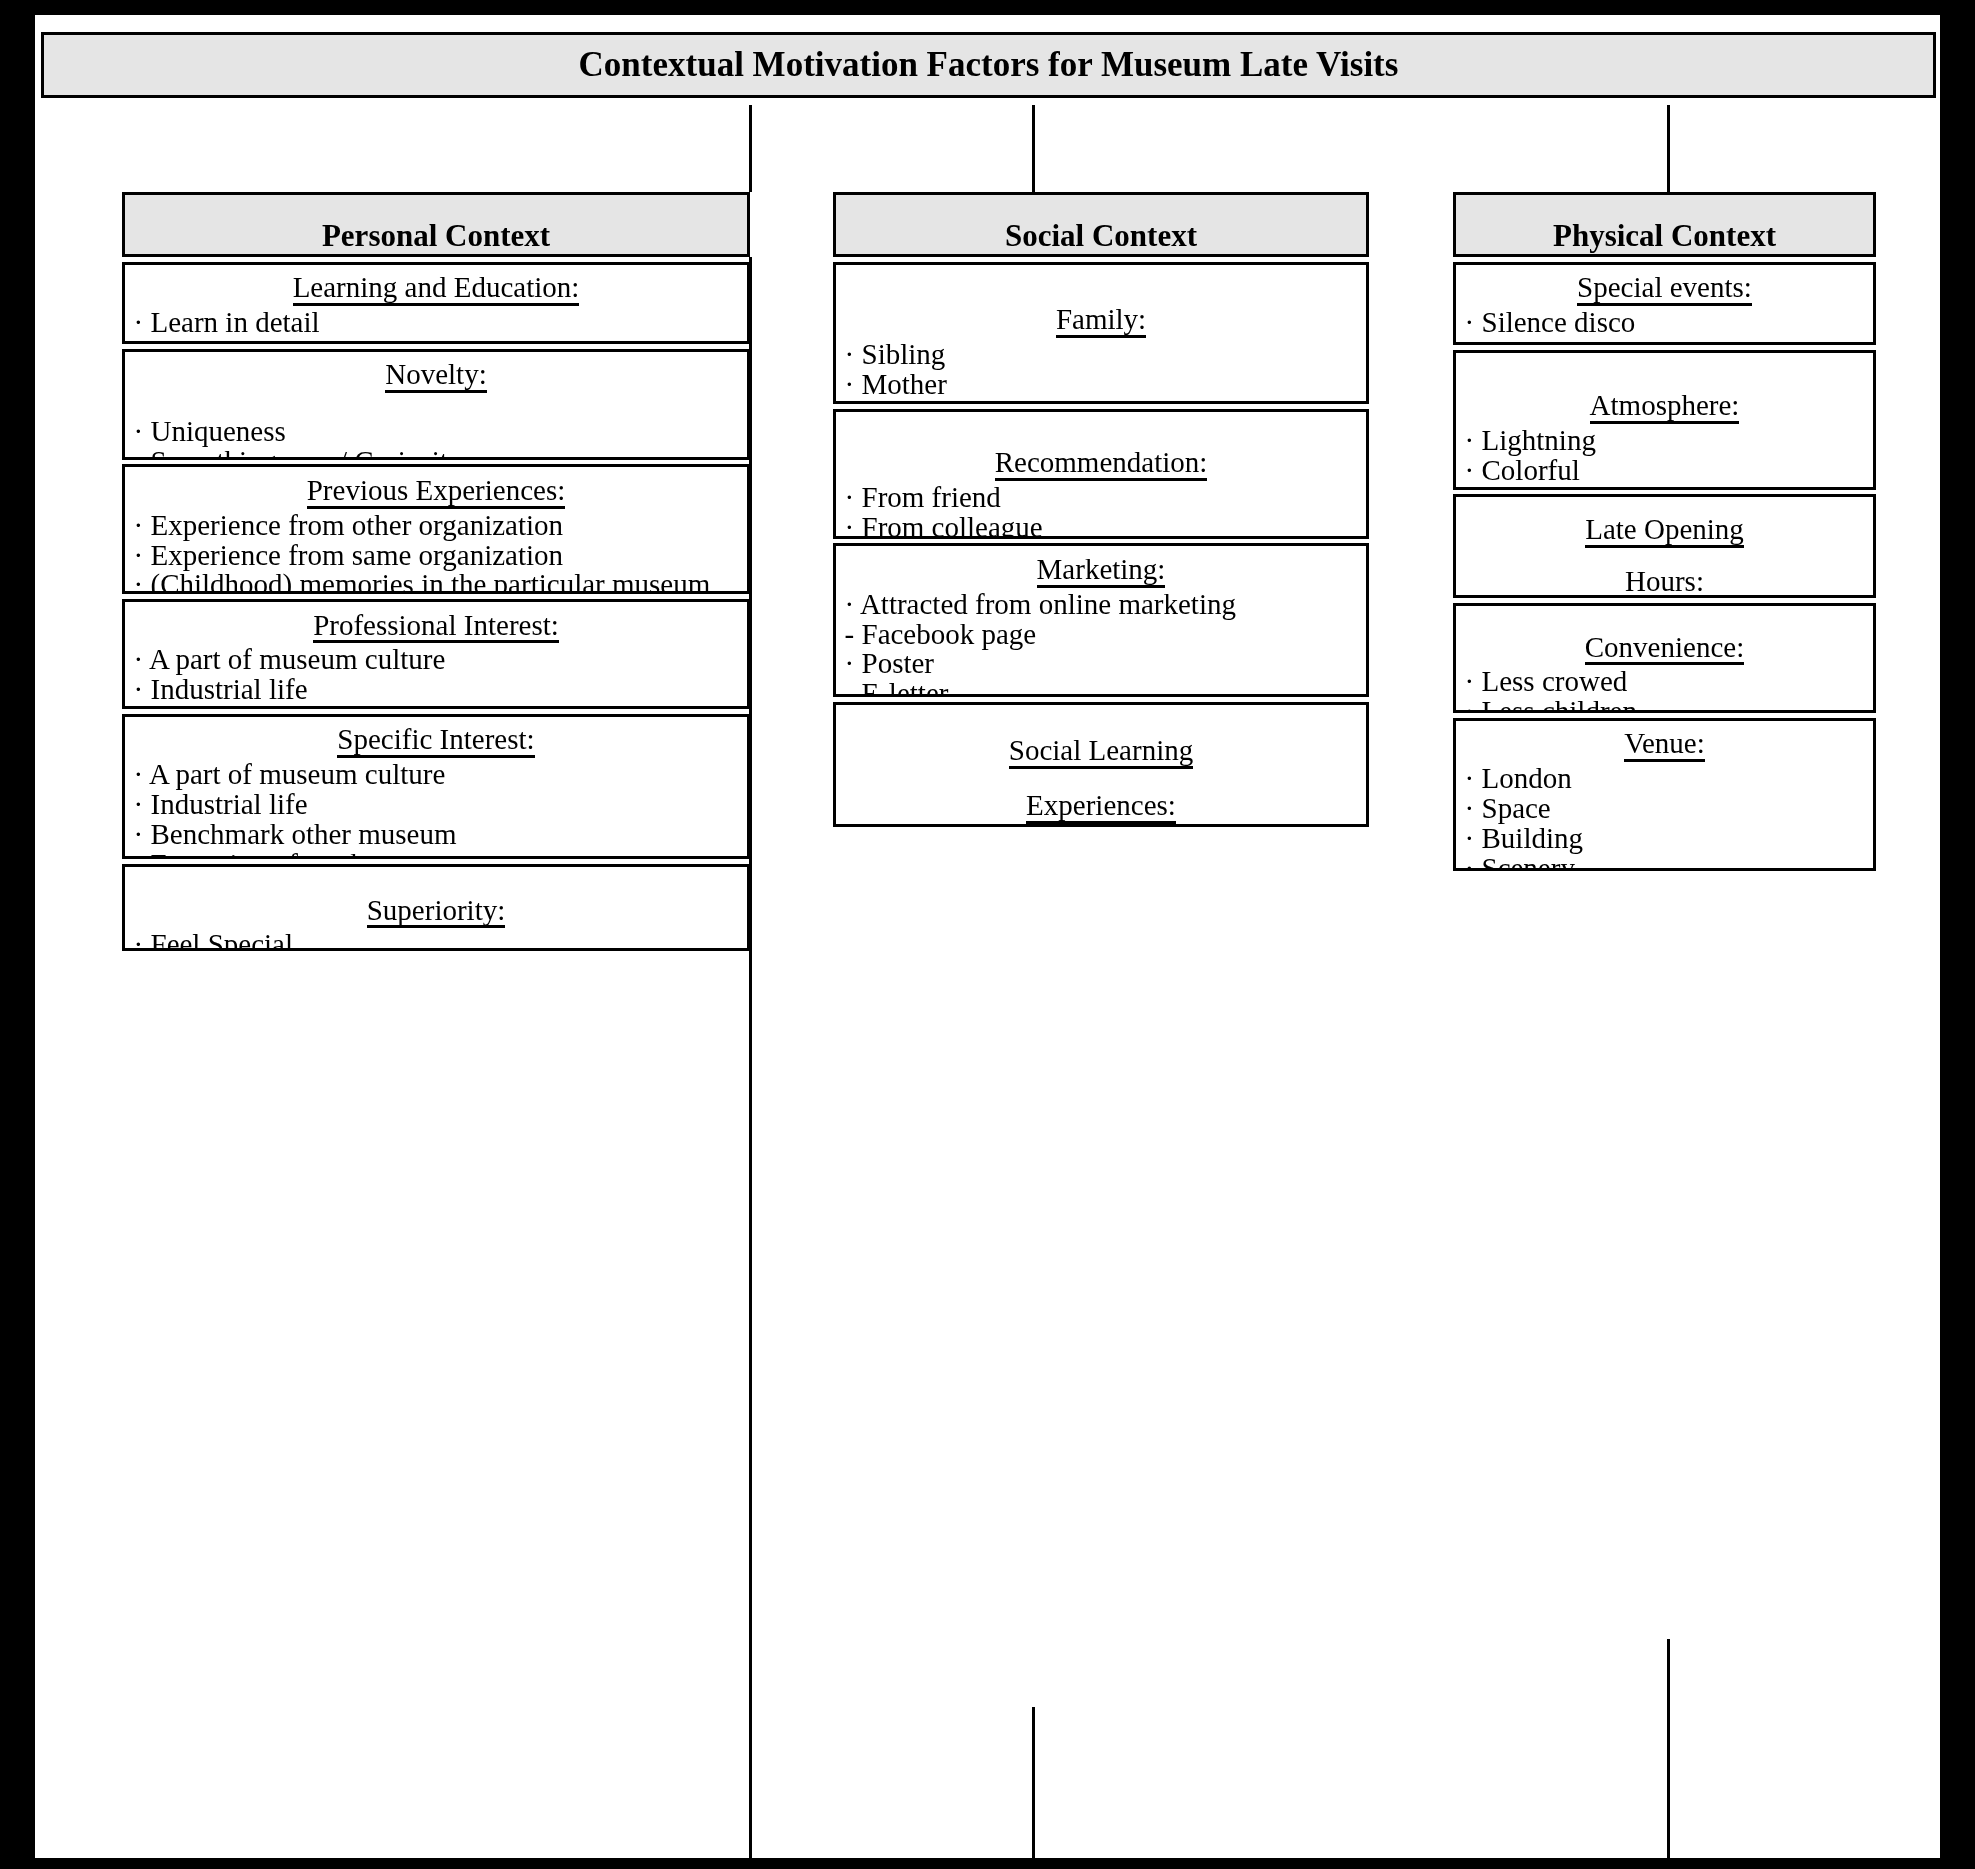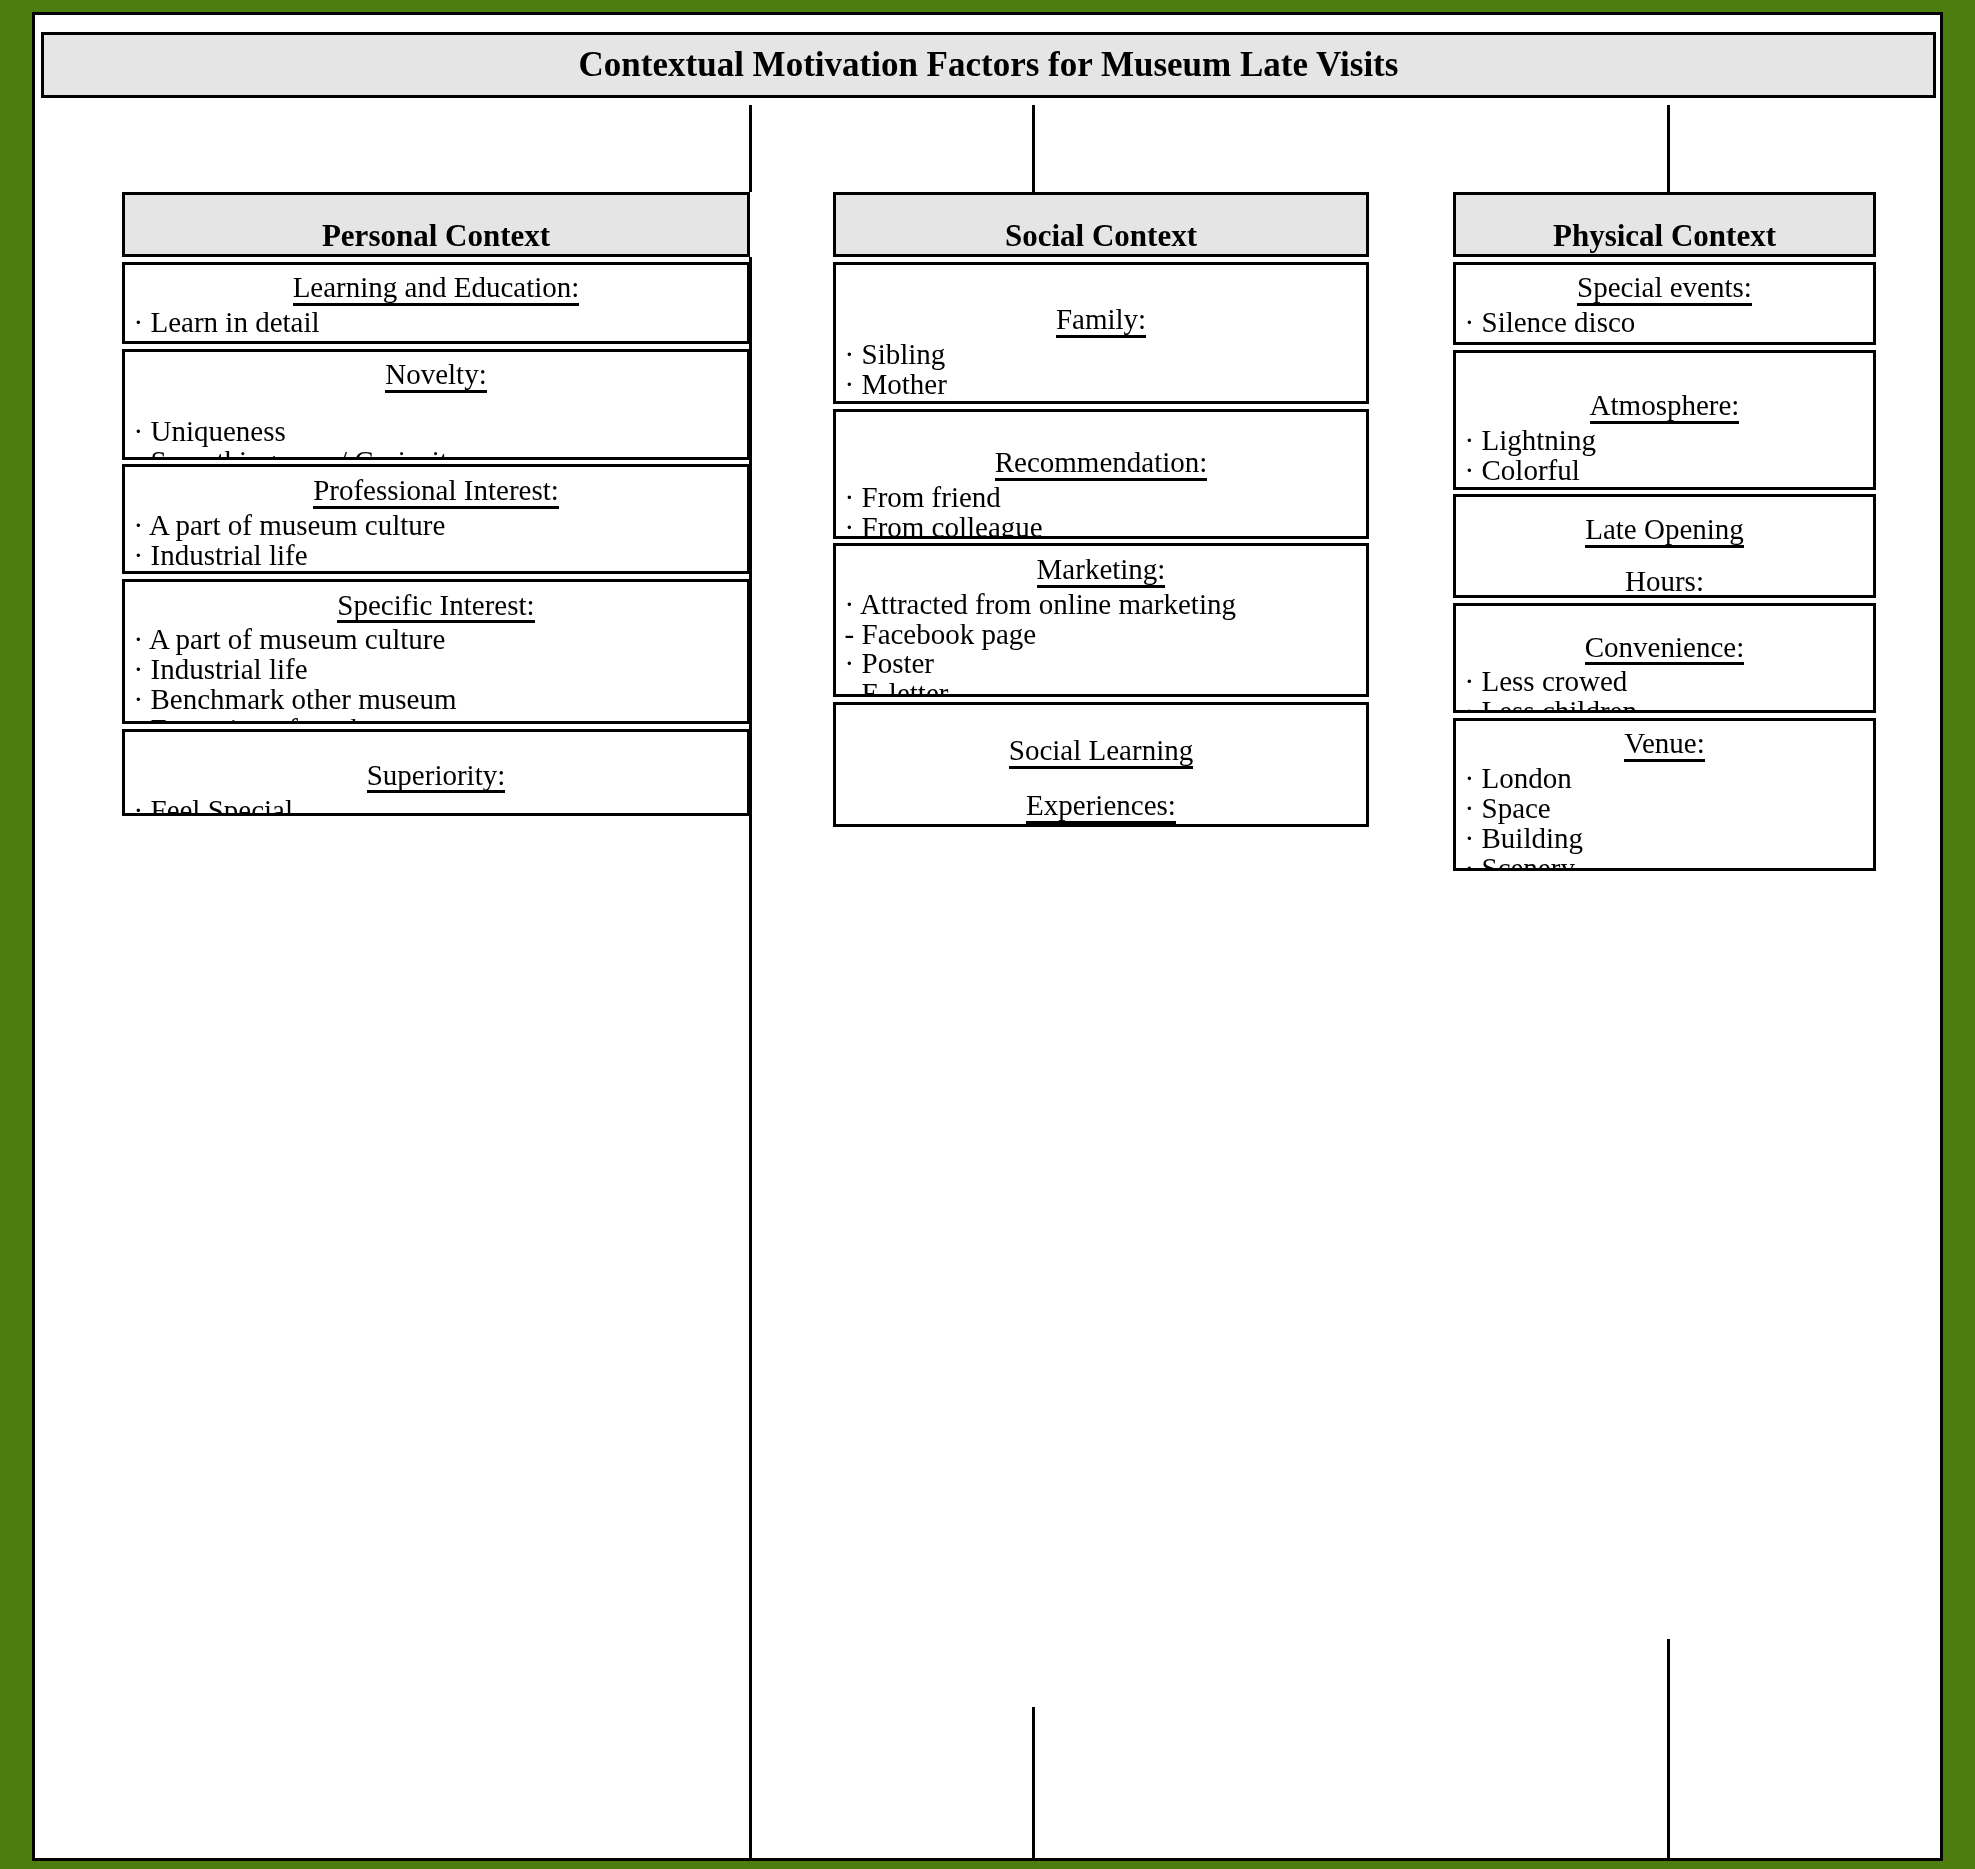--- a/index.html
+++ b/index.html
@@ -9,21 +9,21 @@
   }
   body {
     font-family: "Liberation Serif", "DejaVu Serif", serif;
     color: #000000;
   }
   .page {
     position: relative;
     width: 1975px;
     height: 1870px;
     box-sizing: border-box;
-    background: #4d7c0f;
+    background: #000000;
     overflow: hidden;
   }
   
   .outer-frame {
     position: absolute;
     left: 32px;
     top: 11.8px;
     width: 1911px;
     height: 1849px;
     border: 3.2px solid #000000;
@@ -170,20 +170,28 @@
     <div class="card c-nov">
       <div class="card-head"><span class="u">Novelty:</span></div>
       <div class="card-body">
         <div class="spacer-line"></div>
         <div class="bullet-line">· Uniqueness</div>
         <div class="bullet-line">· Something new / Curiosity</div>
 
       </div>
     </div>
 
+    <div class="card c-prev">
+      <div class="card-head"><span class="u">Previous Experiences:</span></div>
+      <div class="card-body">
+        <div class="bullet-line">· Experience from other organization</div>
+        <div class="bullet-line">· Experience from same organization</div>
+        <div class="bullet-line">· (Childhood) memories in the particular museum</div>
+      </div>
+    </div>
 
     <div class="card c-prof">
       <div class="card-head"><span class="u">Professional Interest:</span></div>
       <div class="card-body">
         <div class="bullet-line">· A part of museum culture</div>
         <div class="bullet-line">· Industrial life</div>
         <div class="bullet-line">· Benchmark other museum</div>
 
       </div>
     </div>

